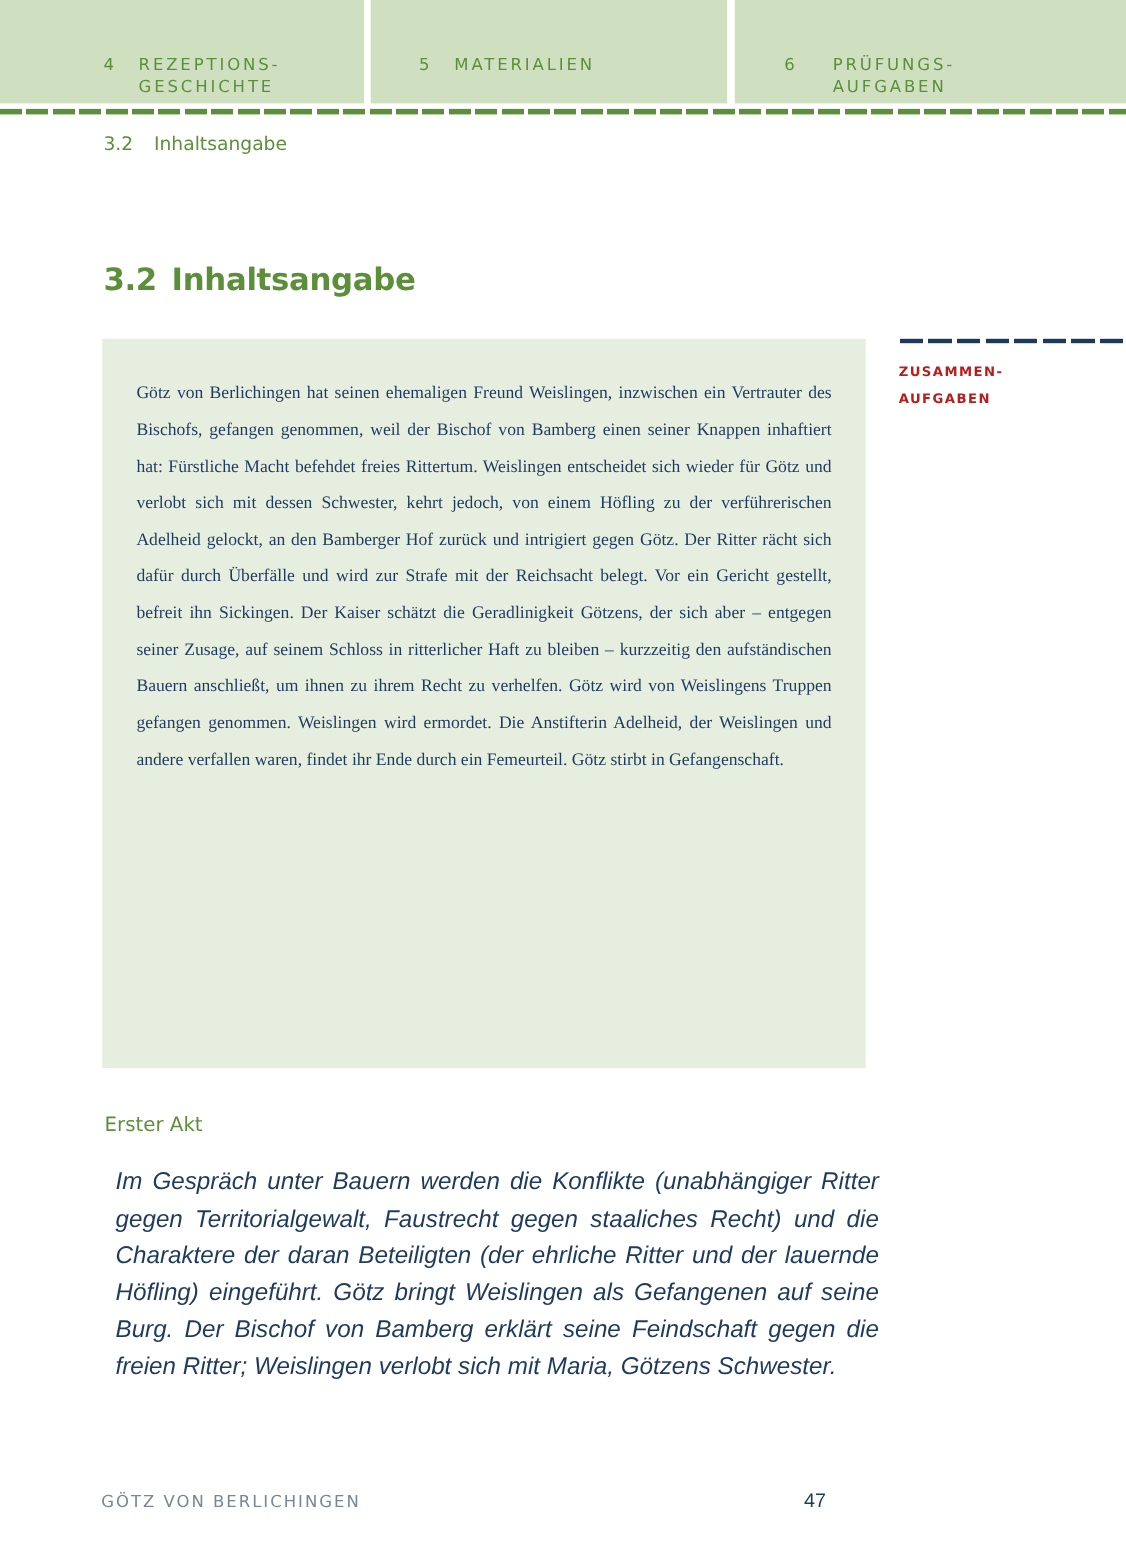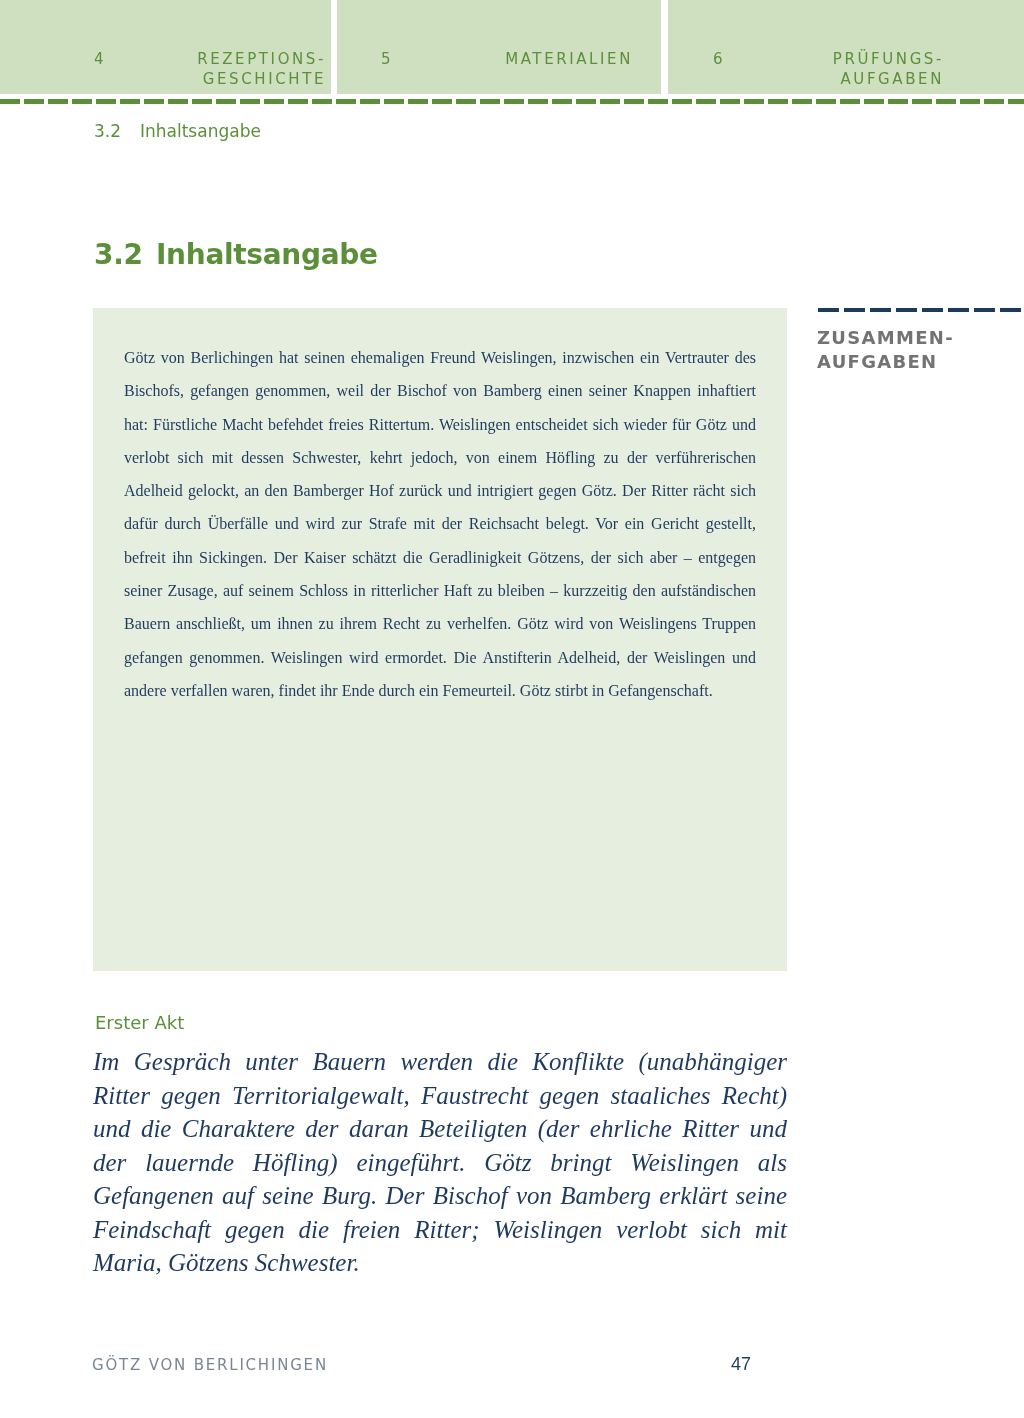--- a/index.html
+++ b/index.html
@@ -5,21 +5,21 @@
     html, body { margin: 0; padding: 0; background: #ffffff; }
     body { width: 1024px; height: 1418px; position: relative; overflow: hidden; }
 
     .topnav { position: absolute; top: 0; left: 0; width: 1024px; height: 96px; }
     .tab {
       position: absolute; top: 0; height: 94px; background: #cfe0c0;
       color: #5c8f3a; font-family: "DejaVu Sans", sans-serif; font-size: 15px;
       letter-spacing: 2.6px; line-height: 20px;
     }
     .tab .num { position: absolute; left: 0; top: 0; }
-    .tab .lbl { position: absolute; top: 0; text-align: right; }
+    .tab .lbl { position: absolute; top: 0; }
     .tab-4 { left: 0; width: 331px; }
     .tab-5 { left: 337px; width: 324px; }
     .tab-6 { left: 668px; width: 356px; }
     .tab-inner { position: absolute; }
 
     .dash-green {
       position: absolute; top: 99px; left: 0; width: 1024px; height: 5px;
       background: repeating-linear-gradient(90deg, #5c8f3a 0 20px, transparent 20px 24px);
     }
 
@@ -44,32 +44,32 @@
       position: absolute; top: 33px; left: 31px; width: 632px;
       font-family: "Liberation Serif", serif; font-size: 16px; line-height: 33.3px;
       color: #1f3a5f; text-align: justify; hyphens: manual; margin: 0;
     }
 
     .margin-dash {
       position: absolute; top: 308px; left: 818px; width: 206px; height: 4px;
       background: repeating-linear-gradient(90deg, #1d3a5a 0 21px, transparent 21px 26px);
     }
     .margin-note {
-      position: absolute; top: 326px; left: 817px; color: #737373;
-      font-family: "DejaVu Sans", sans-serif; font-size: 18px; font-weight: bold;
+      position: absolute; top: 326px; left: 817px; color: #b91c1c;
+      font-family: "DejaVu Sans", sans-serif; font-size: 12px; font-weight: bold;
       letter-spacing: 1.3px; line-height: 24px;
     }
 
     .act-heading {
       position: absolute; top: 1012px; left: 95px; color: #5c8f3a;
       font-family: "DejaVu Sans", sans-serif; font-size: 18px;
     }
     .act-text {
-      position: absolute; top: 1045px; left: 93px; width: 694px; margin: 0;
-      font-family: Liberation Serif, serif; font-style: italic; font-size: 25px;
+      position: absolute; top: 1045px; left: 93px; width: 694px; margin: 12px;
+      font-family: Liberation Sans, sans-serif; font-style: italic; font-size: 22px;
       line-height: 33.5px; color: #1f3a5f; text-align: justify;
     }
 
     .footer-title {
       position: absolute; top: 1356px; left: 92px; color: #7a8695;
       font-family: "DejaVu Sans", sans-serif; font-size: 15px; letter-spacing: 1.8px; text-align: right;
     }
     .footer-page {
       position: absolute; top: 1354px; left: 731px; color: #1f3a5f;
       font-family: "Liberation Sans", sans-serif; font-size: 18px;
@@ -90,21 +90,21 @@
   </div>
   <div class="tab tab-5">
     <div class="tab-inner" style="left:44px; top:49px;">
       <span class="num">5</span>
       <span class="lbl" style="left:32px; width:220px;">MATERIALIEN</span>
     </div>
   </div>
   <div class="tab tab-6">
     <div class="tab-inner" style="left:45px; top:49px;">
       <span class="num">6</span>
-      <span class="lbl" style="left:31px; width:200px;">
+      <span class="lbl" style="left:44px; width:200px;">
         <span>PRÜFUNGS-</span><br>
         <span>AUFGABEN</span>
       </span>
     </div>
   </div>
 </div>
 
 <div class="dash-green"></div>
 
 <div class="running-head">

